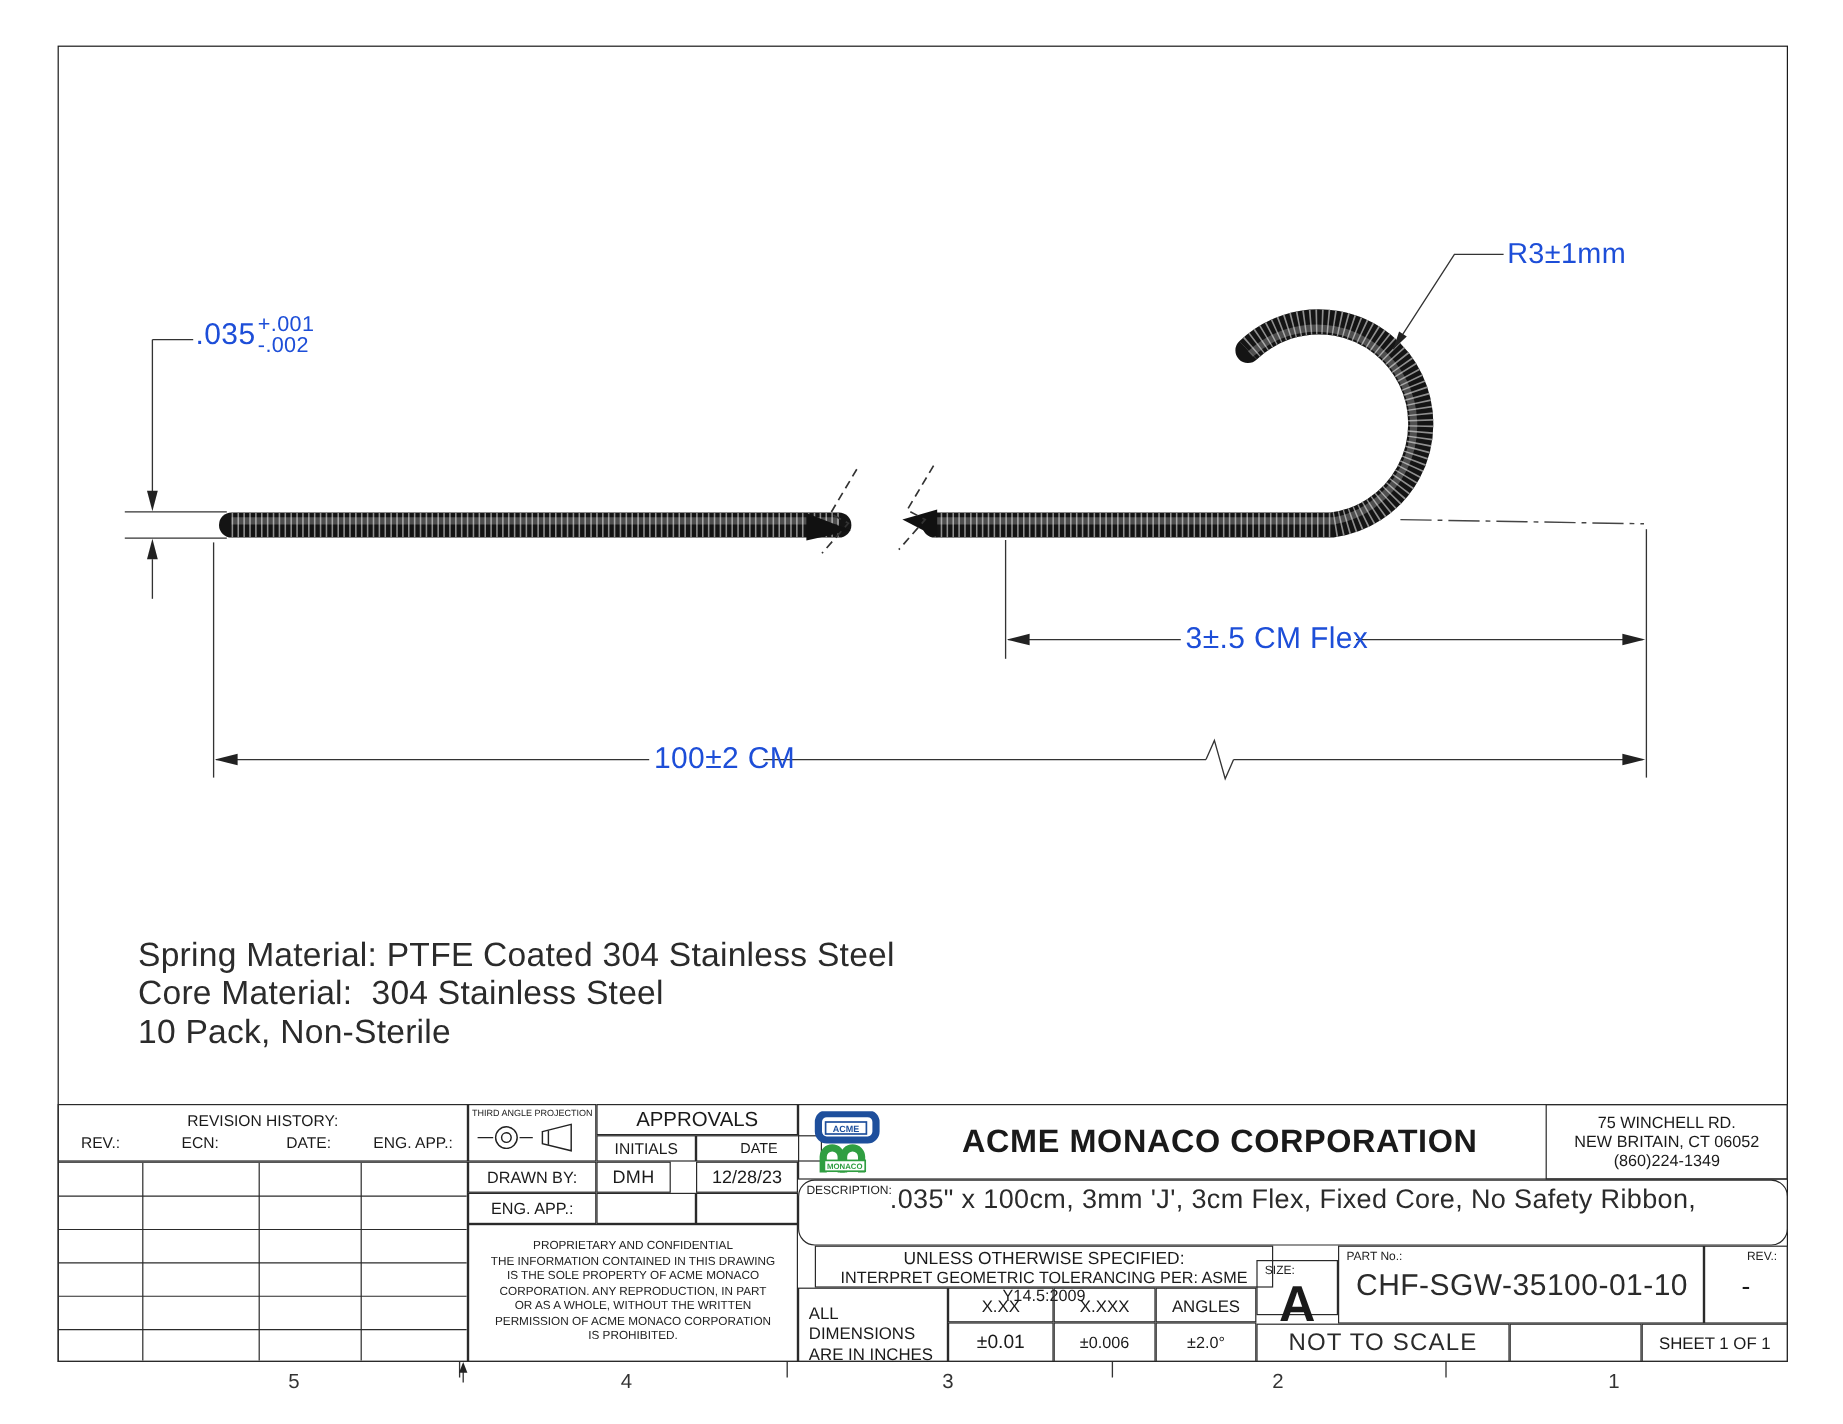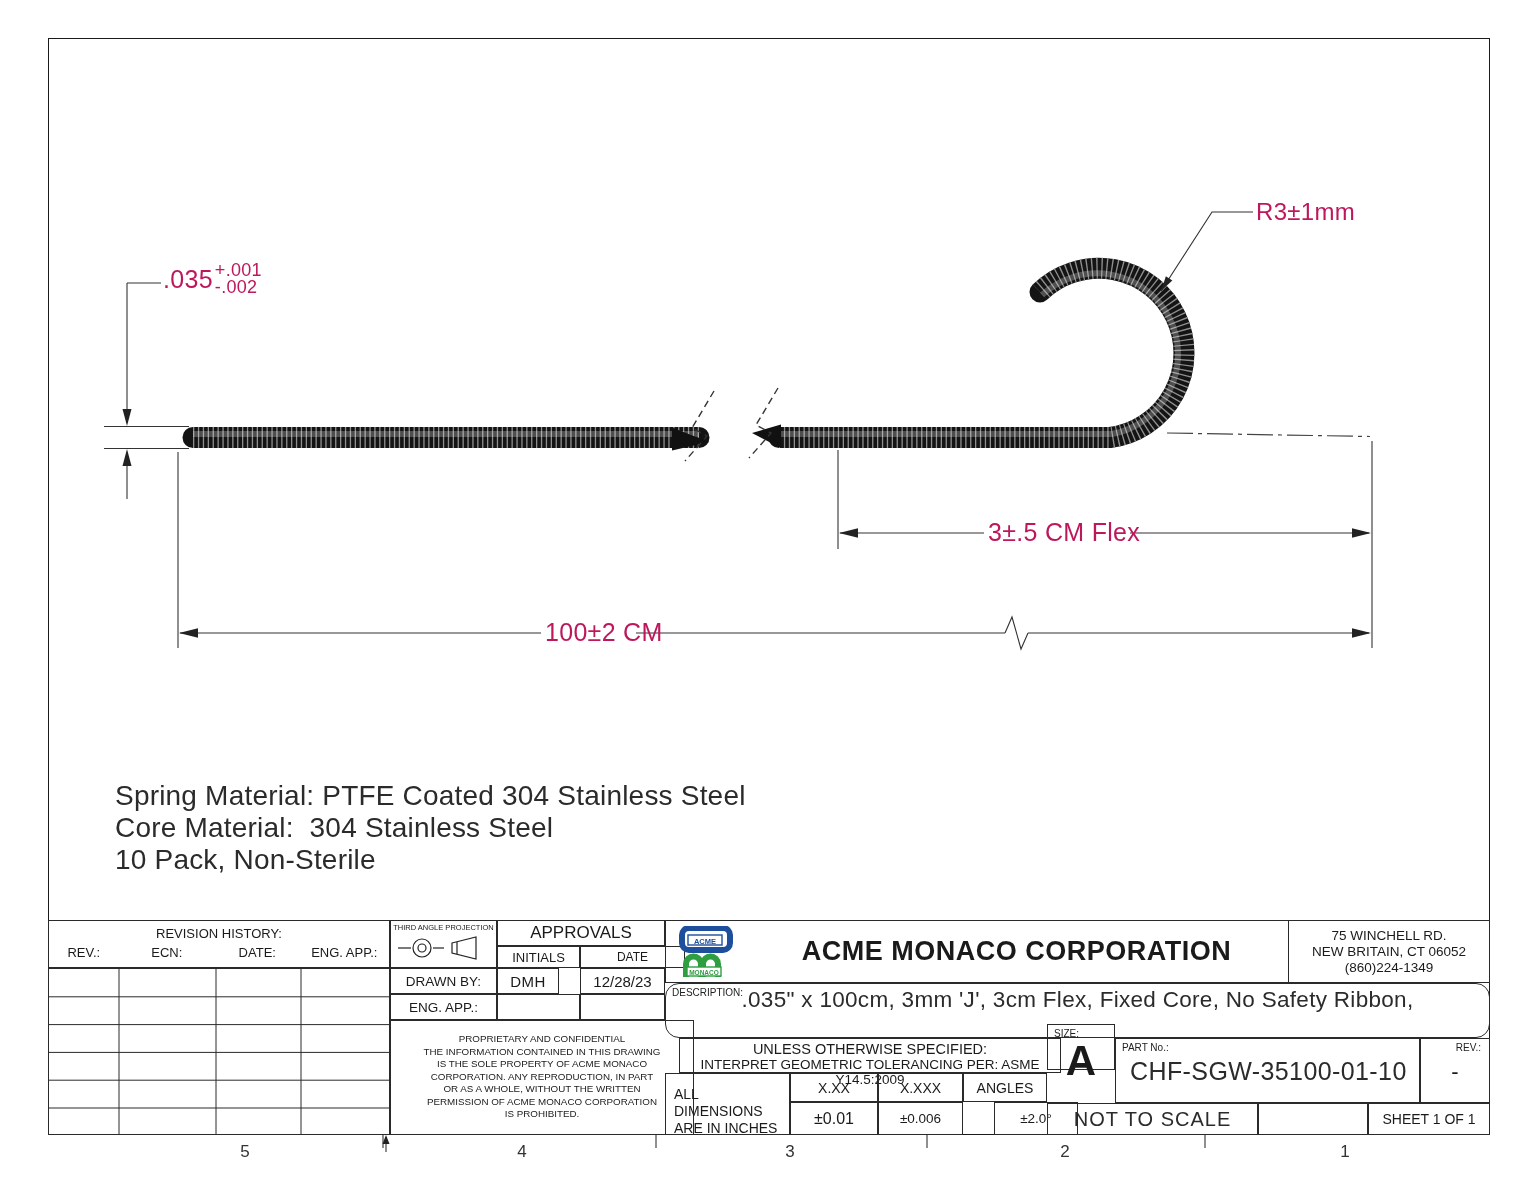--- a/index.html
+++ b/index.html
@@ -1,21 +1,21 @@
 <!DOCTYPE html>
 <html><head>
 <meta charset="utf-8">
 <style>
   html,body{margin:0;padding:0;background:#fff;}
   #sheet{position:relative;width:1536px;height:1187px;background:#fff;overflow:hidden;
          font-family:"Liberation Sans",sans-serif;color:#1a1a1a;}
   #border-frame{position:absolute;left:48px;top:38px;width:1442px;height:1097px;
                 border:1.6px solid #1a1a1a;box-sizing:border-box;}
   #linework{position:absolute;left:0;top:0;width:1536px;height:1187px;}
-  .dimtext{position:absolute;color:#be185d;letter-spacing:.3px;white-space:pre;}
+  .dimtext{position:absolute;color:#1d4ed8;letter-spacing:.3px;white-space:pre;}
   .notes{position:absolute;left:115px;top:780px;font-size:28px;line-height:32px;color:#2b2b2b;letter-spacing:.2px;}
   .note-line{white-space:pre;}
   
   #titleblock{position:absolute;left:48px;top:920px;width:1442px;height:215px;font-size:13px;}
   .cell{position:absolute;border:1px solid #2a2a2a;box-sizing:border-box;background:transparent;}
   .ctr{display:flex;align-items:center;justify-content:center;text-align:center;}
   .small-label{position:absolute;left:6px;top:3px;font-size:10px;color:#222;}
   .zone{position:absolute;top:1142px;font-size:17px;color:#333;transform:translateX(-50%);}
   .stack{display:inline-flex;flex-direction:column;font-size:18px;line-height:17px;margin-left:2px;}
 </style>
@@ -171,21 +171,21 @@
     </div>
     <div class="cell ctr" style="left:532px;top:48px;width:85px;height:26px;font-size:15px;">
       <span>12/28/23</span>
     </div>
     <div class="cell ctr" style="left:342px;top:74px;width:107px;height:26px;font-size:13.5px;">
       <span>ENG. APP.:</span>
     </div>
     <div class="cell" style="left:449px;top:74px;width:83px;height:26px;"></div>
     <div class="cell" style="left:532px;top:74px;width:85px;height:26px;"></div>
 
-    <div class="cell" style="left:342px;top:100px;width:304px;height:115px;font-size:9.8px;line-height:12.5px;text-align:center;padding-top:12px;color:#222;">
+    <div class="cell" style="left:342px;top:100px;width:275px;height:115px;font-size:9.8px;line-height:12.5px;text-align:center;padding-top:12px;color:#222;">
       <div>PROPRIETARY AND CONFIDENTIAL</div>
       <div>THE INFORMATION CONTAINED IN THIS DRAWING</div>
       <div>IS THE SOLE PROPERTY OF ACME MONACO</div>
       <div>CORPORATION.  ANY REPRODUCTION, IN PART</div>
       <div>OR AS A WHOLE, WITHOUT THE WRITTEN</div>
       <div>PERMISSION OF ACME MONACO CORPORATION</div>
       <div>IS PROHIBITED.</div>
     </div>
 
     <div class="cell" style="left:617px;top:0;width:825px;height:63px;"></div>
@@ -230,25 +230,25 @@
       </div>
     <div class="cell ctr" style="left:915px;top:153px;width:84px;height:29px;font-size:14px;">
       <span>ANGLES</span>
       </div>
     <div class="cell ctr" style="left:742px;top:182px;width:88px;height:33px;font-size:16px;">
       <span>±0.01</span>
       </div>
     <div class="cell ctr" style="left:830px;top:182px;width:85px;height:33px;font-size:13.5px;">
       <span>±0.006</span>
       </div>
-    <div class="cell ctr" style="left:946px;top:182px;width:84px;height:33px;font-size:13.5px;">
+    <div class="cell ctr" style="left:915px;top:182px;width:84px;height:33px;font-size:13.5px;">
       <span>±2.0°</span>
       </div>
 
-    <div class="cell" style="left:999px;top:104px;width:68px;height:46px;">
+    <div class="cell" style="left:999px;top:130px;width:68px;height:46px;">
       <div class="small-label">SIZE:</div>
       <div style="text-align:center;font-size:42px;font-weight:bold;margin-top:12px;">A</div>
     </div>
     <div class="cell" style="left:1067px;top:118px;width:305px;height:65px;">
       <div class="small-label">PART No.:</div>
       <div style="font-size:25px;margin:18px 0 0 14px;letter-spacing:.4px;color:#2b2b2b;">CHF-SGW-35100-01-10</div>
     </div>
     <div class="cell" style="left:1372px;top:118px;width:70px;height:65px;">
       <div class="small-label" style="left:auto;right:8px;">REV.:</div>
       <div style="text-align:center;font-size:22px;margin-top:20px;">-</div>

